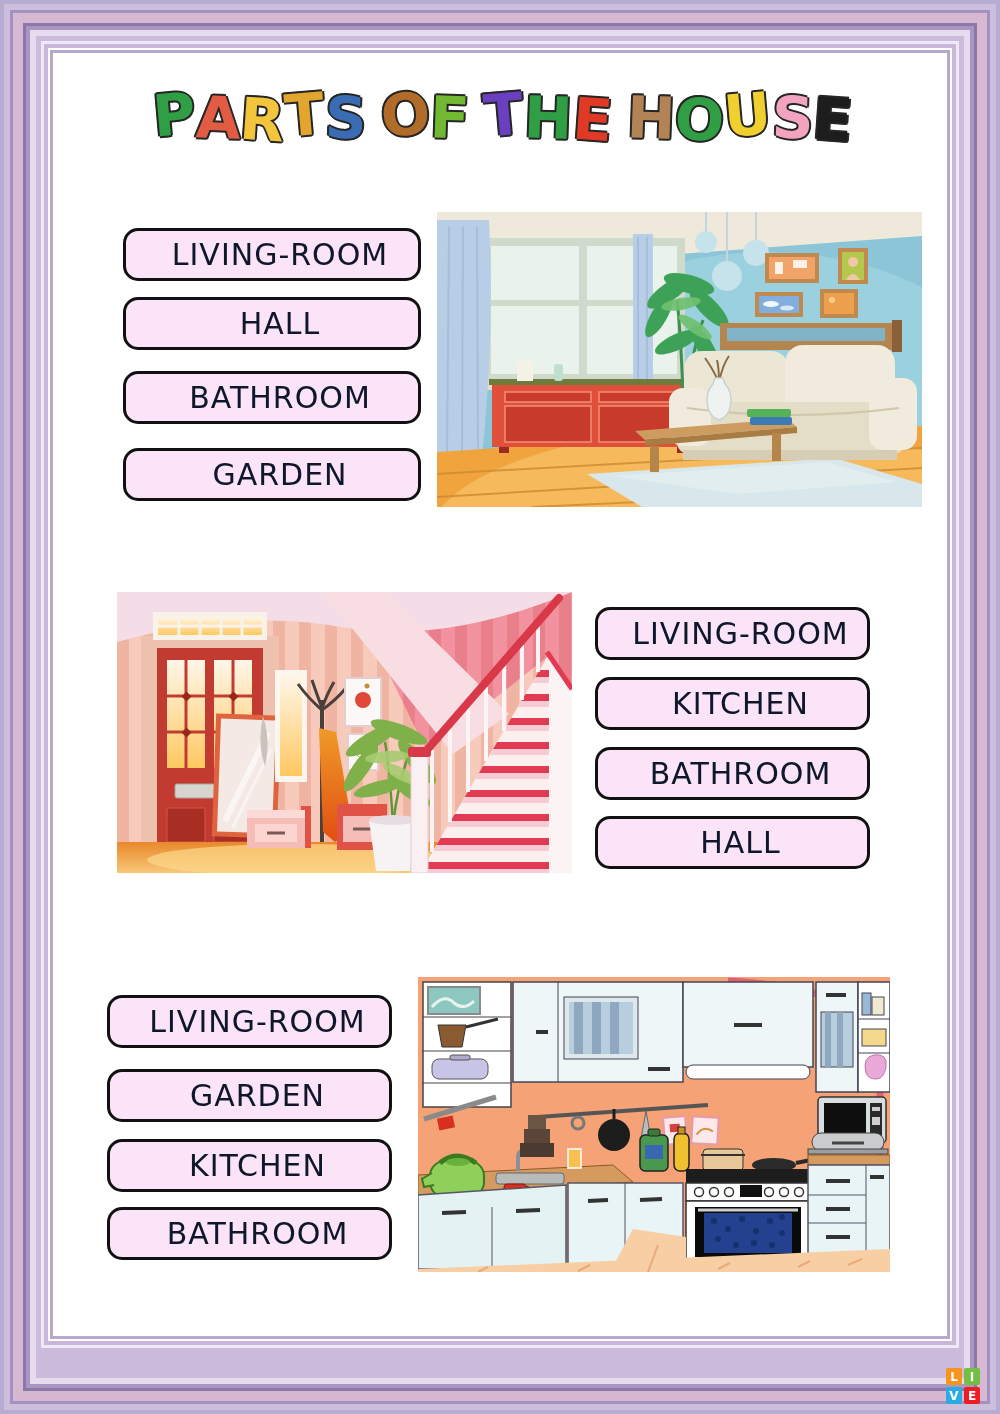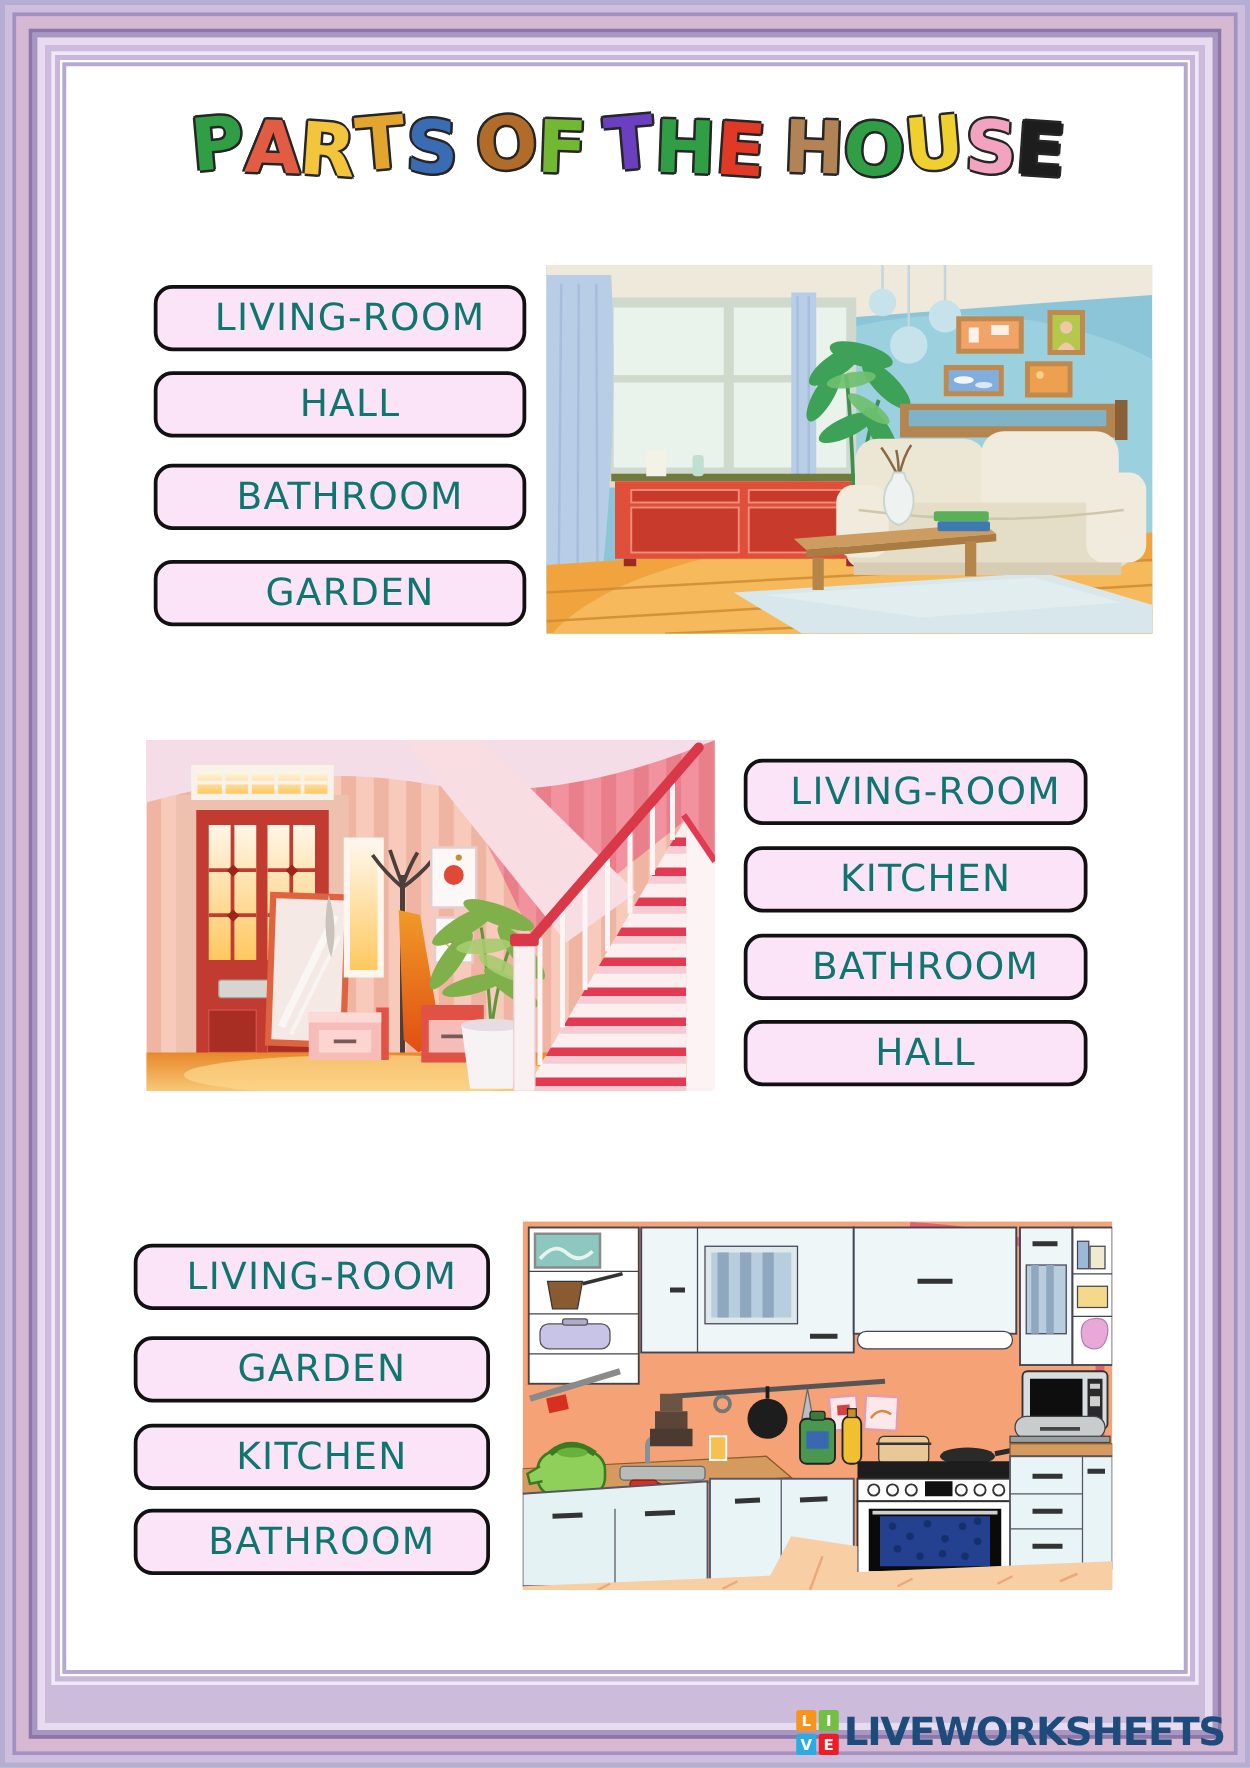--- a/index.html
+++ b/index.html
@@ -26,21 +26,21 @@
   .title .letter{display:inline-block;font-weight:bold;font-size:58px;letter-spacing:0;line-height:1;
     text-shadow:2px 0 #262626,-2px 0 #262626,0 2px #262626,0 -2px #262626,1.5px 1.5px #262626,-1.5px -1.5px #262626;}
   .title .letter:nth-child(3n){transform:rotate(4deg) translateY(3px);}
   .title .letter:nth-child(3n+1){transform:rotate(-5deg) translateY(-2px);}
   .title .letter:nth-child(3n+2){transform:rotate(2deg) translateY(1px);}
   .title .space{display:inline-block;width:26px;}
 
   
   .opt{position:absolute;box-sizing:border-box;height:53px;background:#fbe3f8;border:3px solid #111;
     border-radius:15px;display:flex;align-items:center;justify-content:center;
-    font-size:30px;color:#0f766e;letter-spacing:1px;cursor:pointer;padding-left:16px;}
+    font-size:30px;color:#0f172a;letter-spacing:1px;cursor:pointer;padding-left:16px;}
   
   .pic{position:absolute;overflow:hidden;}
   .pic svg{display:block;width:100%;height:100%;}
 
   
   .footer{position:absolute;right:20px;bottom:8px;height:40px;display:flex;align-items:center;gap:4px;z-index:5;}
   .lw-grid{display:grid;grid-template-columns:16px 16px;grid-template-rows:17px 17px;gap:2px;}
   .lw-tile{display:flex;align-items:center;justify-content:center;color:#fff;font-size:12px;font-weight:bold;border-radius:2px;}
   .lw-brand{font-size:31px;font-weight:bold;letter-spacing:-1px;}
 </style>
@@ -594,15 +594,14 @@
       </div>
     </div>
 
  <div class="footer">
    <div class="lw-grid">
         <div class="lw-tile" style="background: rgb(247, 148, 29);">L</div>
         <div class="lw-tile" style="background: rgb(114, 191, 68);">I</div>
         <div class="lw-tile" style="background: rgb(42, 171, 226);">V</div>
         <div class="lw-tile" style="background: rgb(238, 28, 37);">E</div>
       </div>
-   <div class="lw-brand" style="color: rgb(28, 75, 124);">LIVEWORKSHEETS</div>
  </div>
 </div>
 
 </body></html>

